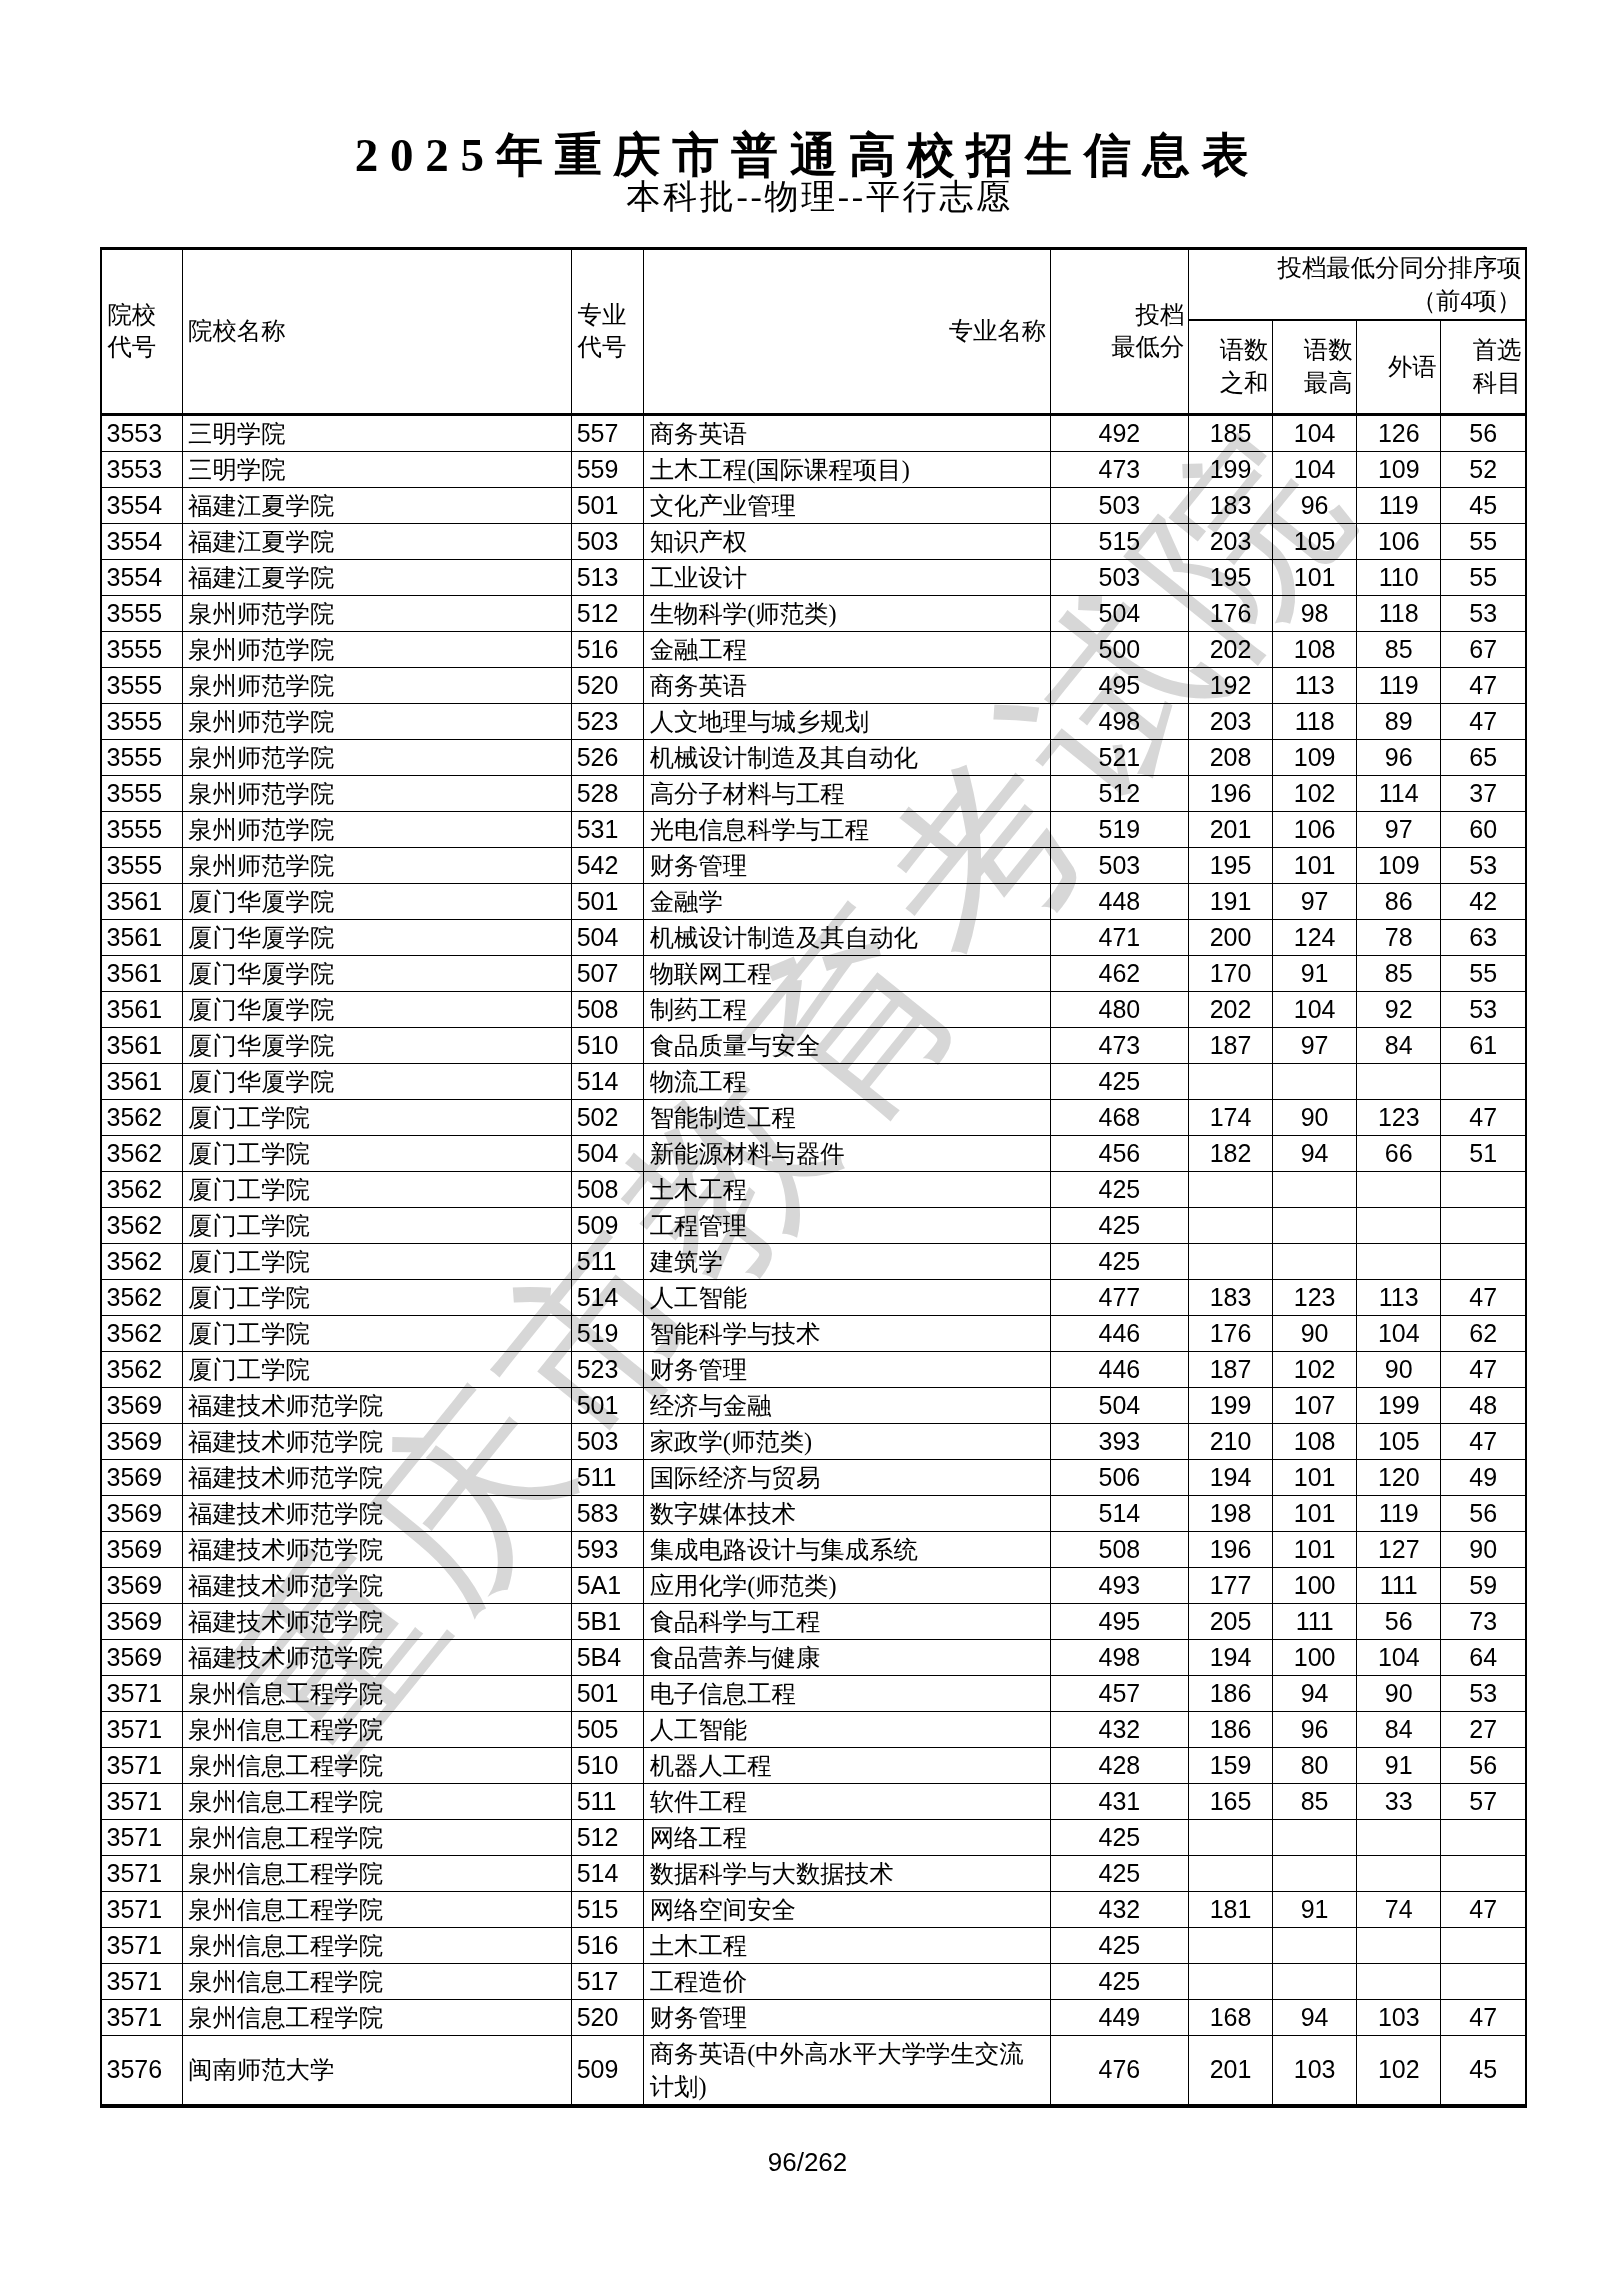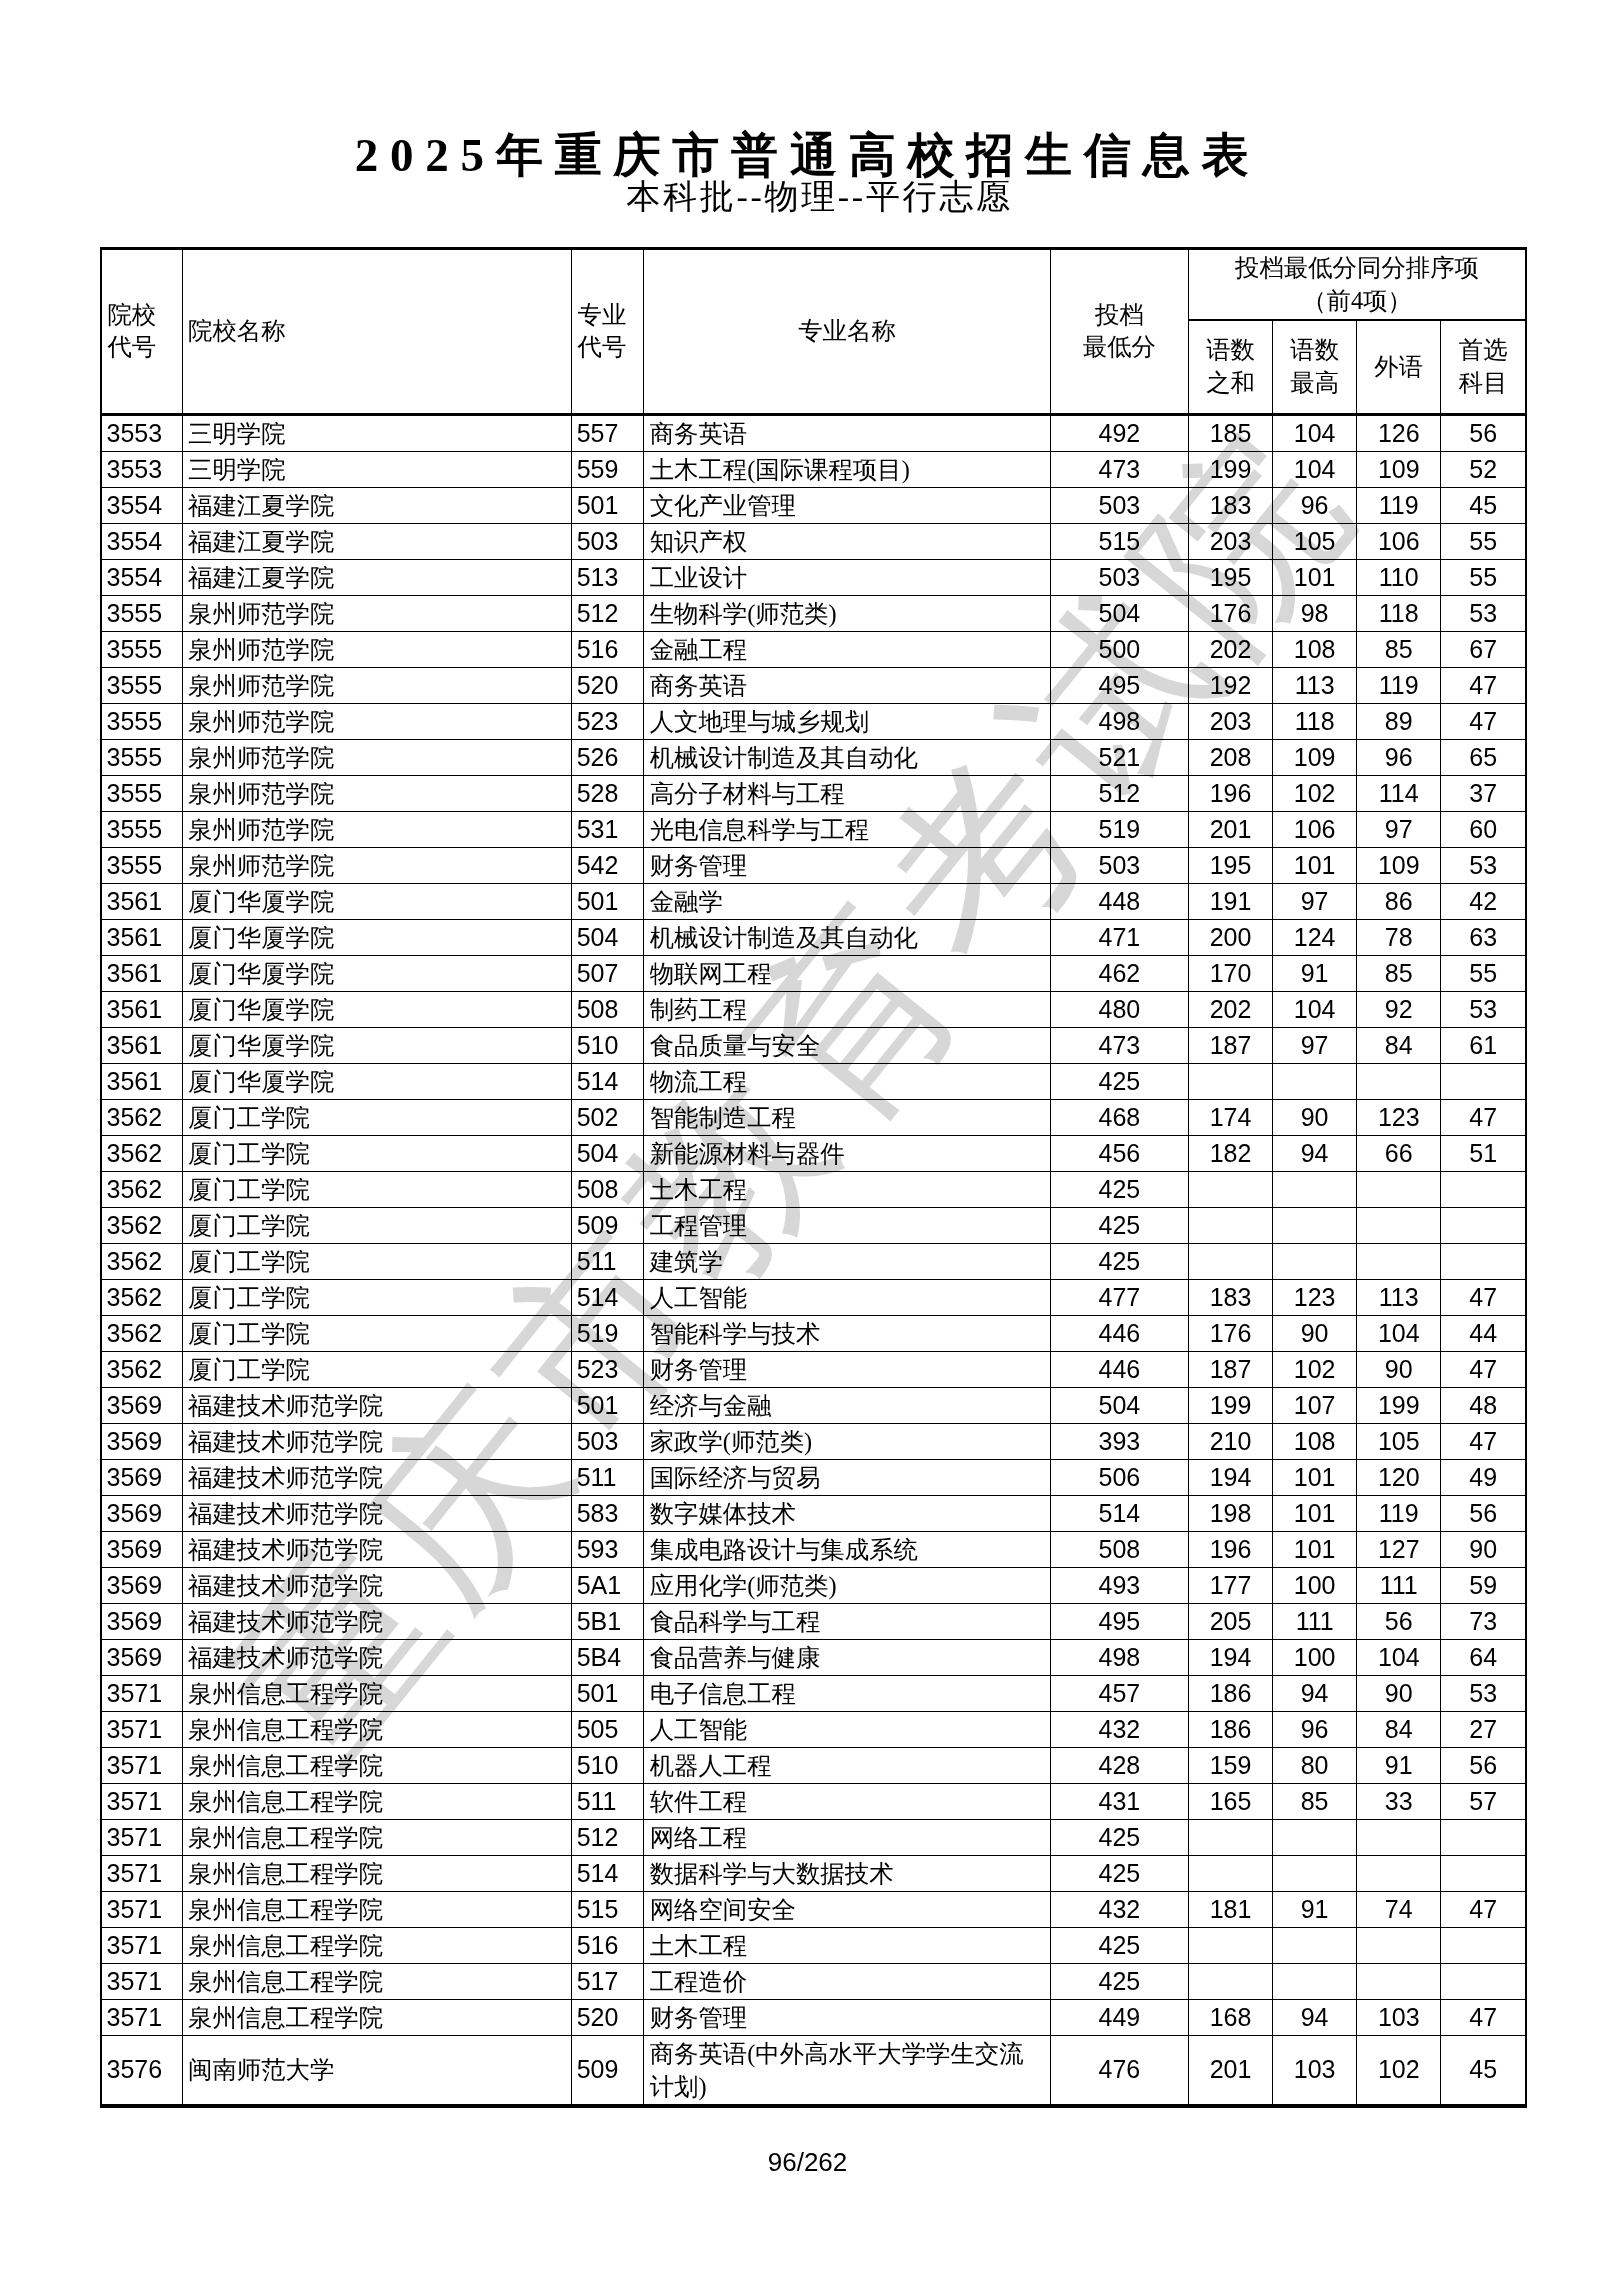--- a/index.html
+++ b/index.html
@@ -37,21 +37,21 @@
                border-left:2.7px solid #000; border-right:2.7px solid #000; }
   thead tr.sub th { border-top:2.7px solid #000; }
   tbody tr:first-child td { border-top:3.6px solid #000; }
 
   col.c0 { width:81px; }  col.c1 { width:389px; } col.c2 { width:72px; }
   col.c3 { width:406px; } col.c4 { width:138px; } col.c5 { width:84px; }
   col.c6 { width:84px; }  col.c7 { width:84px; }  col.c8 { width:85px; }
 
   th {
     font-weight:normal; font-size:24.4px; line-height:1.35;
-    white-space:pre-line; vertical-align:middle; text-align:center;
+    white-space:pre-line; vertical-align:middle; text-align:right;
     padding:1.8px 3.6px;
   }
   tr.group th.h-tall { height:165px; }
   tr.group th.h-group { height:71px; }
   tr.sub th { height:94px; }
   th.h-left { text-align:left; padding-left:5.4px; }
 
   tbody td {
     height:36px; vertical-align:middle;
     font-size:24.4px; line-height:33px; padding:0.9px 3.6px;
@@ -390,21 +390,21 @@
         </tr>
         <tr>
           <td class="t-code">3562</td>
           <td class="t-name">厦门工学院</td>
           <td class="t-code">519</td>
           <td class="t-name">智能科学与技术</td>
           <td class="t-num">446</td>
           <td class="t-num">176</td>
           <td class="t-num">90</td>
           <td class="t-num">104</td>
-          <td class="t-num">44</td>
+          <td class="t-num">62</td>
         </tr>
         <tr>
           <td class="t-code">3562</td>
           <td class="t-name">厦门工学院</td>
           <td class="t-code">523</td>
           <td class="t-name">财务管理</td>
           <td class="t-num">446</td>
           <td class="t-num">187</td>
           <td class="t-num">102</td>
           <td class="t-num">90</td>

